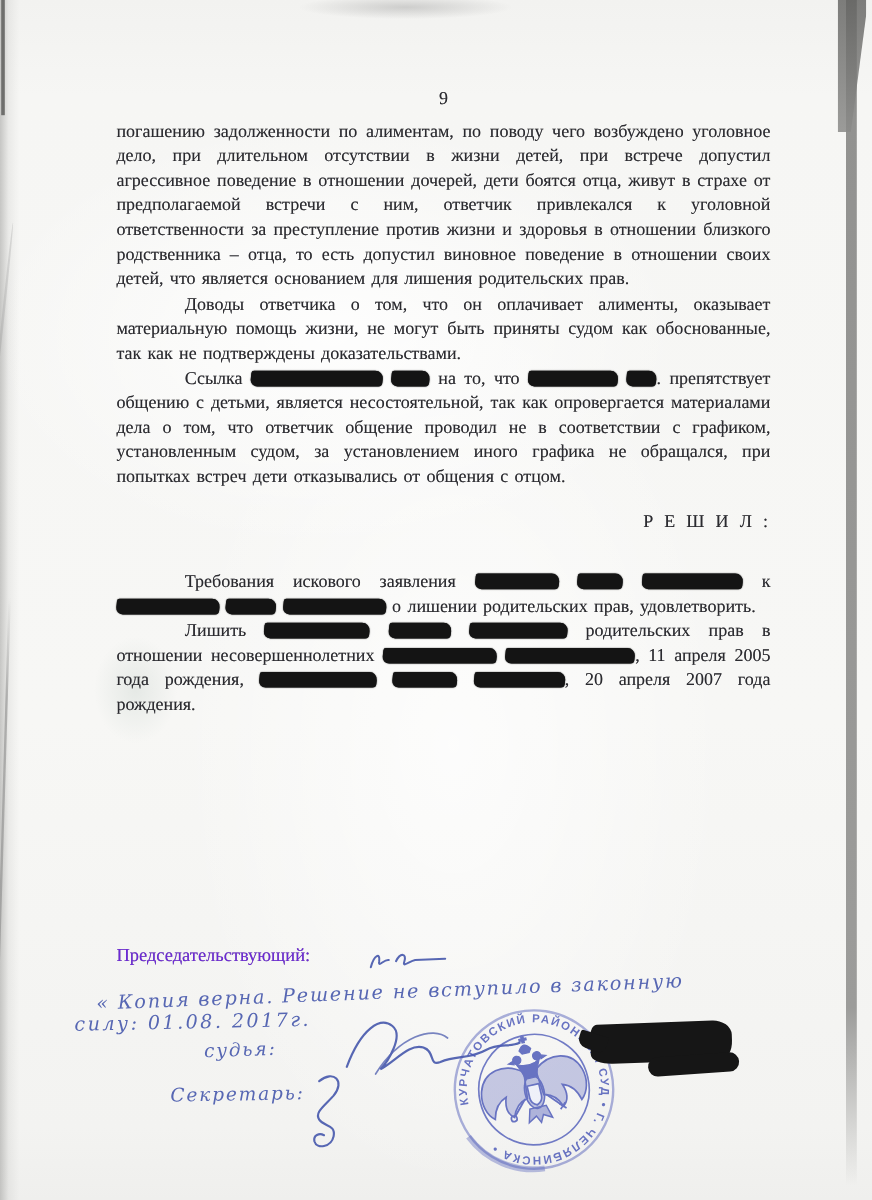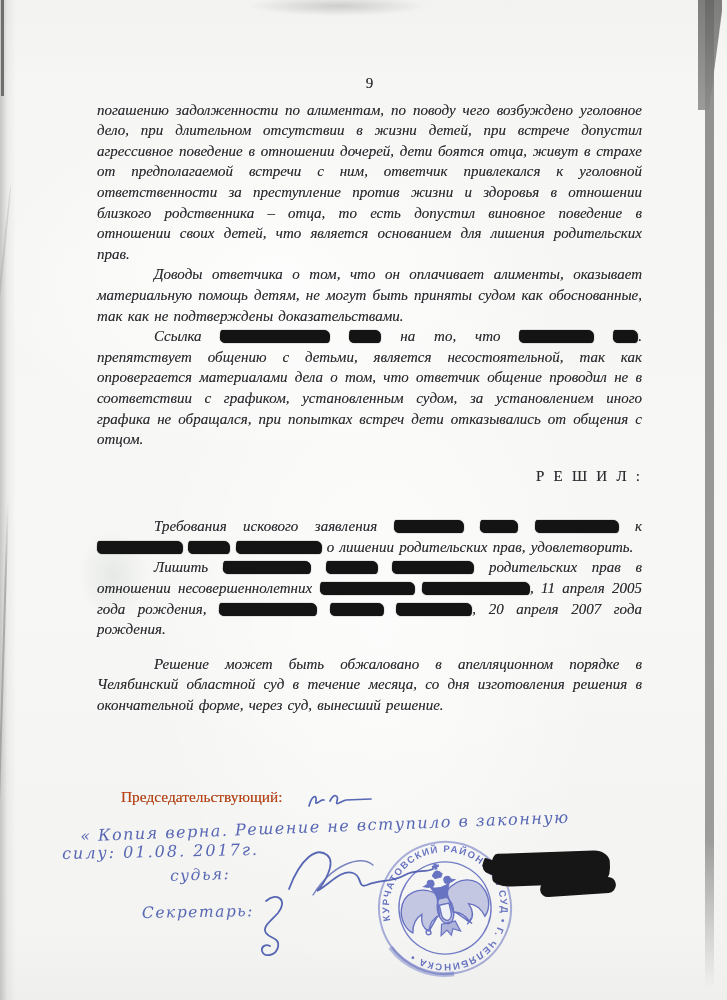--- a/index.html
+++ b/index.html
@@ -33,29 +33,29 @@
     background:linear-gradient(180deg,#686866,#8b8b89);
     clip-path:polygon(0 0,100% 0,100% 10%,46% 100%,0 100%);opacity:.85;}
 
   .text-col{
     position:absolute;left:97px;top:73px;width:545px;
     font-size:15px;line-height:20.6px;color:#2b2b30;
     text-align:justify;word-spacing:1.5px;
     text-shadow:0 0 .4px rgba(20,20,25,.45);
   }
   .page-num{text-align:center;margin:0 0 6px 0;}
-  .para{margin:0;font-style:italic;}
+  .para{margin:0;}
   .indent{text-indent:57px;}
   .gap{margin-top:14px;}
   .heading{text-align:right;letter-spacing:2px;margin:16px 0 30px 10px;}
   .redact{display:inline-block;height:13px;background:#141414;border-radius:2px 7px 3px 6px;
     vertical-align:-2px;transform:skewX(-6deg);box-shadow:0 0 1px #000;}
 
-  .presiding{position:absolute;left:97px;top:788px;font-size:15.4px;color:#c2410c;
-    text-shadow:0 0 .4px rgba(20,20,25,.45);margin-left:24px;}
+  .presiding{position:absolute;left:97px;top:788px;font-size:15.4px;color:#6d28d9;
+    text-shadow:0 0 .4px rgba(20,20,25,.45);}
 
   .hw{position:absolute;font-family:"DejaVu Serif", serif;font-style:italic;color:#5767b3;}
   .hw1{left:80px;top:817px;font-size:16px;letter-spacing:1.5px;transform:rotate(-2.2deg);white-space:nowrap;}
   .hw2{left:62px;top:842px;font-size:16px;letter-spacing:2px;transform:rotate(-1.2deg);white-space:nowrap;}
   .hwj{left:170px;top:866px;font-size:15.5px;letter-spacing:1.5px;transform:rotate(-2deg);}
   .hws{left:142px;top:903px;font-size:15.5px;letter-spacing:1.5px;transform:rotate(-1deg);}
 
   .sig{position:absolute;}
   .sig path{fill:none;stroke:#5767b3;stroke-linecap:round;}
 
@@ -75,28 +75,27 @@
 <div class="left-line-top"></div>
 <div class="crease1"></div>
 <div class="crease2"></div>
 <div class="right-strip"></div>
 <div class="right-cap"></div>
 
 <div class="text-col">
   <div class="page-num">9</div>
   <div id="body-paras">
       <p class="para">погашению задолженности по алиментам, по поводу чего возбуждено уголовное дело, при длительном отсутствии в жизни детей, при встрече допустил агрессивное поведение в отношении дочерей, дети боятся отца, живут в страхе от предполагаемой встречи с ним, ответчик привлекался к уголовной ответственности за преступление против жизни и здоровья в отношении близкого родственника – отца, то есть допустил виновное поведение в отношении своих детей, что является основанием для лишения родительских прав.</p>
-      <p class="para indent">Доводы ответчика о том, что он оплачивает алименты, оказывает материальную помощь детям, не могут быть приняты судом как обоснованные, так как не подтверждены доказательствами.</p>
+      <p class="para indent">Доводы ответчика о том, что он оплачивает алименты, оказывает материальную помощь жизни, не могут быть приняты судом как обоснованные, так как не подтверждены доказательствами.</p>
       <p class="para indent">Ссылка <span class="redact" style="width: 110px;"></span> <span class="redact" style="width: 32px;"></span> на то, что <span class="redact" style="width: 75px;"></span> <span class="redact" style="width: 25px;"></span>. препятствует общению с детьми, является несостоятельной, так как опровергается материалами дела о том, что ответчик общение проводил не в соответствии с графиком, установленным судом, за установлением иного графика не обращался, при попытках встреч дети отказывались от общения с отцом.</p>
     </div>
   <div class="heading">Р Е Ш И Л :</div>
   <div id="decision-paras">
       <p class="para indent">Требования искового заявления <span class="redact" style="width: 70px;"></span> <span class="redact" style="width: 38px;"></span> <span class="redact" style="width: 84px;"></span> к <span class="redact" style="width: 86px;"></span> <span class="redact" style="width: 42px;"></span> <span class="redact" style="width: 86px;"></span> о лишении родительских прав, удовлетворить.</p>
       <p class="para indent">Лишить <span class="redact" style="width: 88px;"></span> <span class="redact" style="width: 52px;"></span> <span class="redact" style="width: 82px;"></span> родительских прав в отношении несовершеннолетних <span class="redact" style="width: 95px;"></span> <span class="redact" style="width: 108px;"></span>, 11 апреля 2005 года рождения, <span class="redact" style="width: 98px;"></span> <span class="redact" style="width: 54px;"></span> <span class="redact" style="width: 76px;"></span>, 20 апреля 2007 года рождения.</p>
-      <p class="para indent gap">Решение может быть обжаловано в апелляционном порядке в Челябинский областной суд в течение месяца, со дня изготовления решения в окончательной форме, через суд, вынесший решение.</p>
     </div>
 </div>
 
 <div class="presiding">Председательствующий:</div>
 
 <svg class="sig" style="left:305px;top:790px;" width="80" height="22" viewBox="0 0 80 22">
   <path d="M4,16 C7,5 12,4 11,11 C10,17 15,9 19,10 M25,11 C29,3 34,5 32,11 C30,17 36,11 41,10 L66,9" stroke-width="1.7"></path>
 </svg>
 
 <div class="hw hw1">« Копия верна. Решение не вступило в законную</div>

